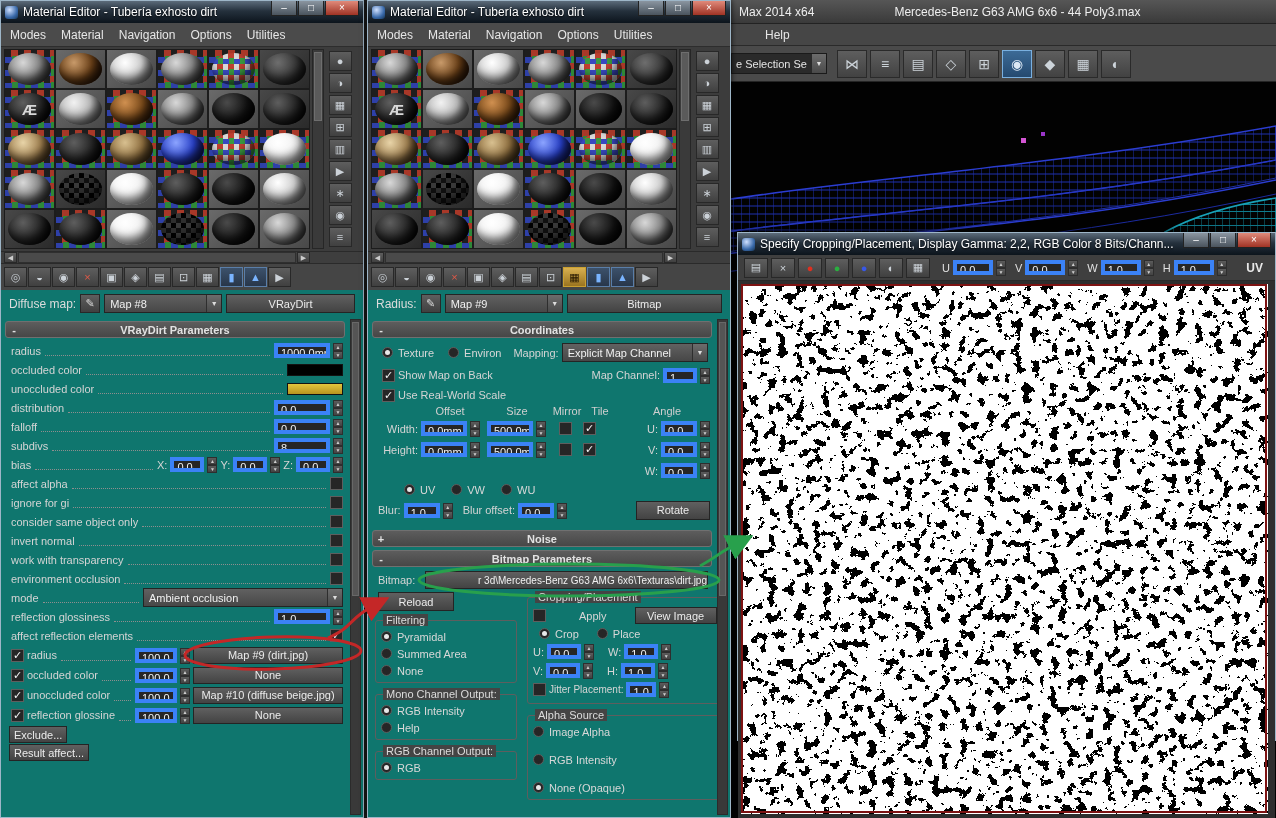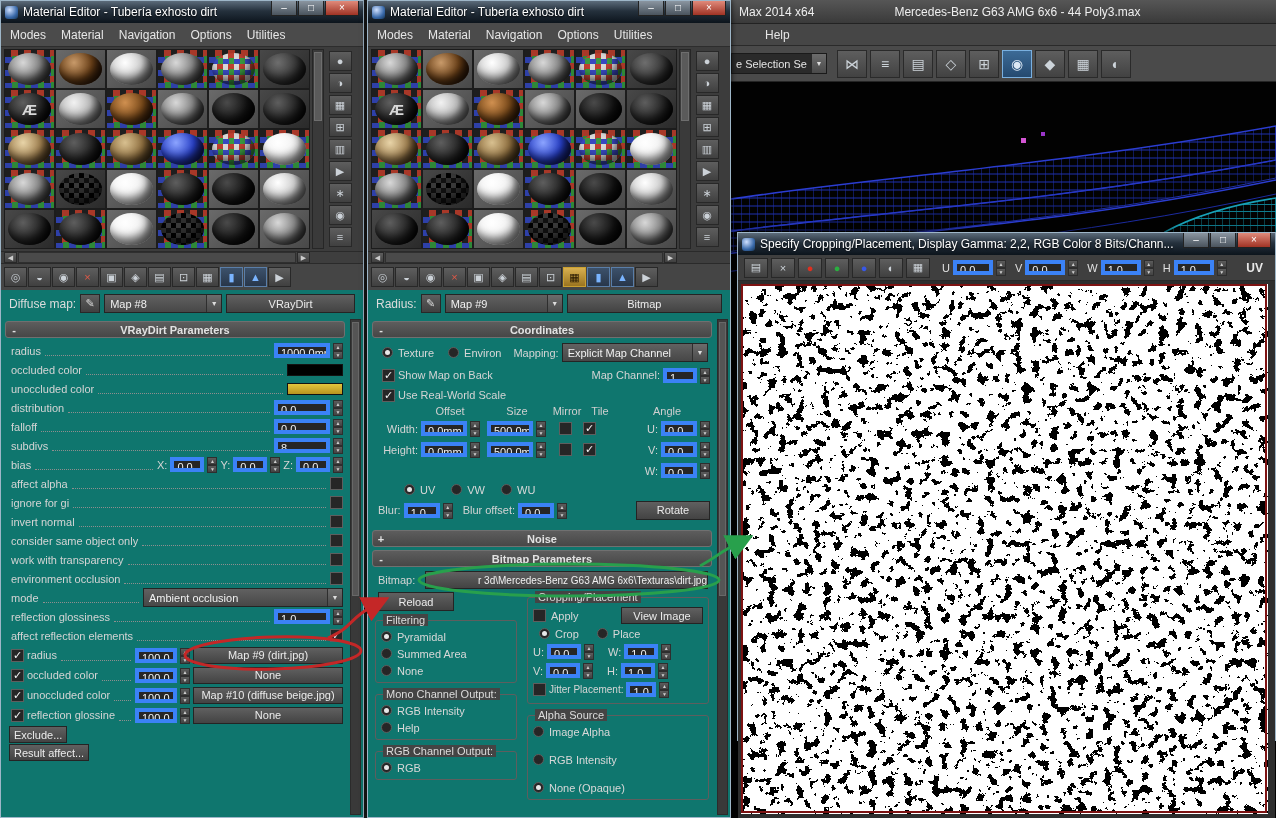--- a/index.html
+++ b/index.html
@@ -73,21 +73,21 @@
 .cb{width:13px;height:13px;flex:none;background:#262626;border:1px solid #5e5e5e;color:#f4f4f4;font-size:11px;line-height:11px;text-align:center;}
 .cb.on::after{content:"✓";}
 .radio{width:11px;height:11px;flex:none;border-radius:50%;background:#262626;border:1px solid #5e5e5e;position:relative;}
 .radio.on::after,.on .radio::after{content:"";position:absolute;inset:2px;border-radius:50%;background:#e8e8e8;}
 .swatch{width:56px;height:12px;flex:none;border:1px solid #121212;}
 .mapbtn{width:150px;flex:none;height:17px;}
 .widebtn{margin:1px 6px;height:17px;}
 .rrow{display:flex;align-items:center;gap:5px;font-size:11px;color:#d8d8d8;height:15px;}
 .groupbox{border:1px solid #5e5e5e;border-radius:3px;margin:7px 5px 4px;position:relative;padding:8px 5px 4px;}
 .gtitle{position:absolute;top:-7px;left:7px;background:#444;padding:0 3px;font-size:11px;color:#dcdcdc;white-space:nowrap;}
-.crow{display:flex;align-items:center;font-size:11px;color:#d6d6d6;}
+.crow{display:flex;align-items:center;font-size:11px;color:#d6d6d6;gap:28px;}
 .pathbtn{flex:1;height:18px;background:linear-gradient(#606060,#434343);border:1px solid #242424;color:#f0f0f0;font-size:10px;display:flex;overflow:hidden;align-items:center;margin-right:2px;}
 .pathbtn span{margin-left:auto;white-space:nowrap;}
 .bp-cols{display:flex;align-items:flex-start;}
 .bp-left{width:152px;flex:none;display:flex;flex-direction:column;}
 .bp-right{flex:1;display:flex;flex-direction:column;}
 
 #mainwin{position:absolute;left:725px;top:0;width:551px;height:818px;background:#3c3c3c;z-index:1;display:flex;flex-direction:column;}
 .main-title{height:24px;background:linear-gradient(#565656,#3a3a3a);display:flex;align-items:center;gap:80px;padding-left:14px;color:#eee;font-size:12px;border-bottom:1px solid #222;flex:none;}
 .main-menu{height:22px;background:#464646;display:flex;align-items:center;padding-left:40px;border-bottom:1px solid #2a2a2a;flex:none;}
 .main-toolbar{height:36px;background:#4a4a4a;display:flex;align-items:center;gap:4px;padding:0 6px;border-bottom:1px solid #252525;flex:none;}
@@ -433,29 +433,29 @@
     <div class="prow" data-name="param-row-affect-alpha">
       <span class="plabel">affect alpha</span>
         <span class="dots"></span>
       <span class="cb" data-name="affect-alpha-checkbox"></span>
     </div>
     <div class="prow" data-name="param-row-ignore-gi">
       <span class="plabel">ignore for gi</span>
         <span class="dots"></span>
       <span class="cb" data-name="ignore-gi-checkbox"></span>
     </div>
+    <div class="prow" data-name="param-row-same-object">
+      <span class="plabel">consider same object only</span>
+        <span class="dots"></span>
+      <span class="cb" data-name="consider-same-object-checkbox"></span>
+    </div>
     <div class="prow" data-name="param-row-invert-normal">
       <span class="plabel">invert normal</span>
         <span class="dots"></span>
       <span class="cb" data-name="invert-normal-checkbox"></span>
-    </div>
-    <div class="prow" data-name="param-row-same-object">
-      <span class="plabel">consider same object only</span>
-        <span class="dots"></span>
-      <span class="cb" data-name="consider-same-object-checkbox"></span>
     </div>
     <div class="prow" data-name="param-row-transparency">
       <span class="plabel">work with transparency</span>
         <span class="dots"></span>
       <span class="cb" data-name="work-with-transparency-checkbox"></span>
     </div>
     <div class="prow" data-name="param-row-environment-occlusion">
       <span class="plabel">environment occlusion</span>
         <span class="dots"></span>
       <span class="cb" data-name="environment-occlusion-checkbox"></span>

